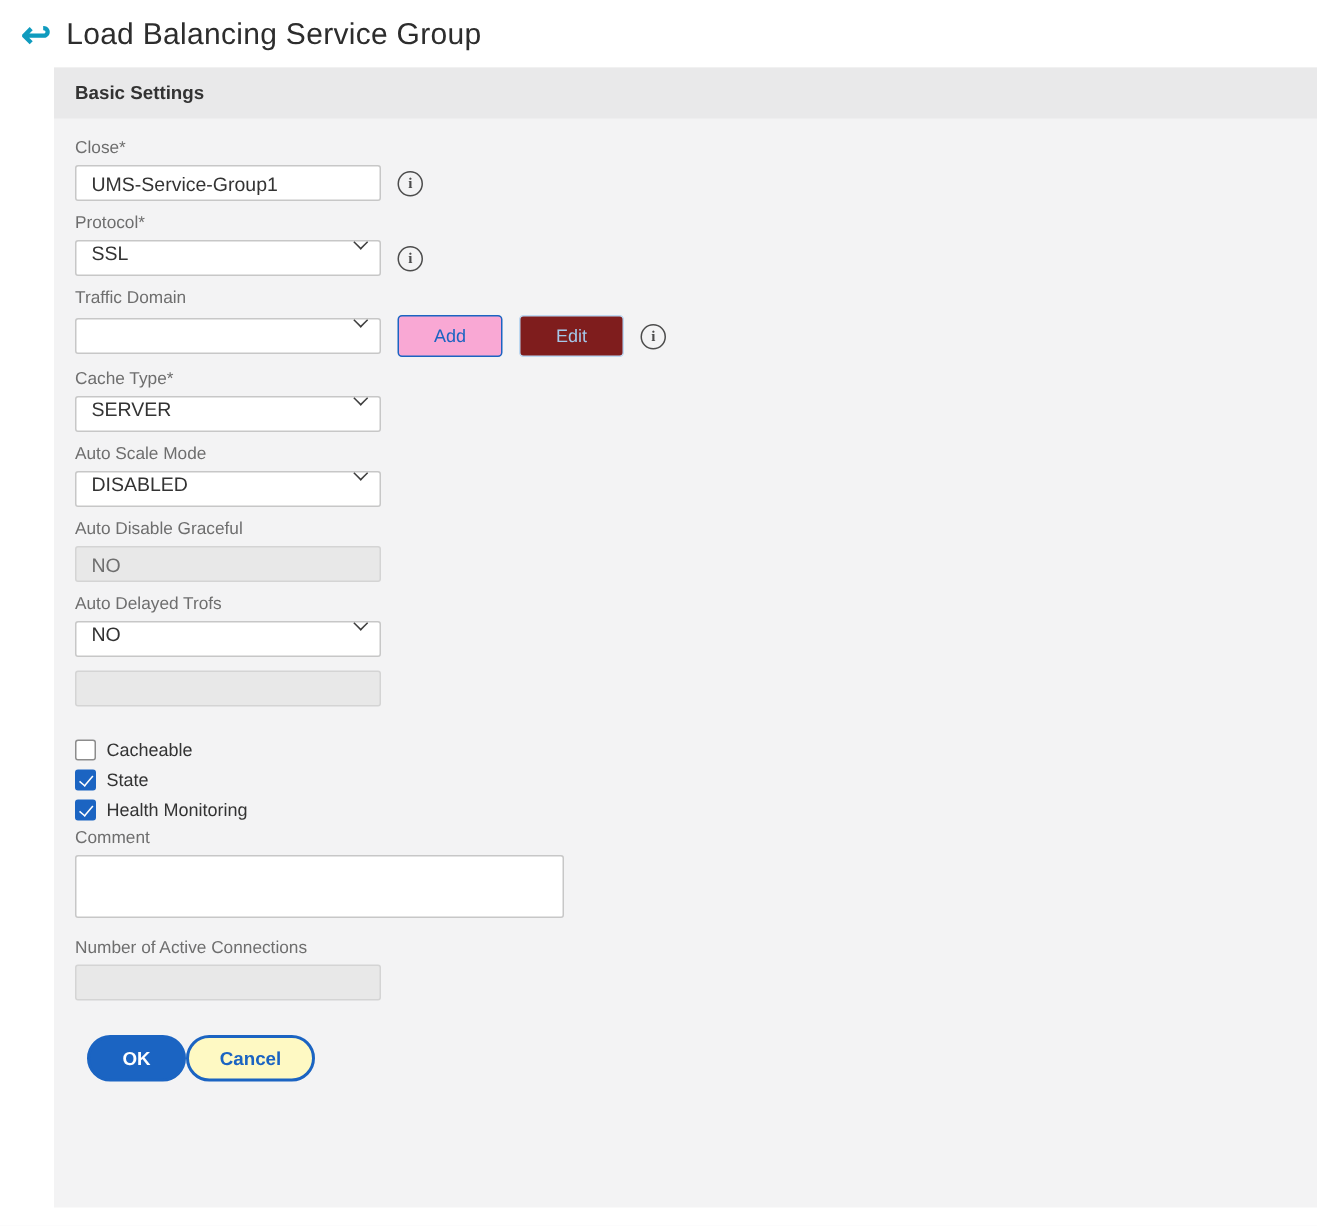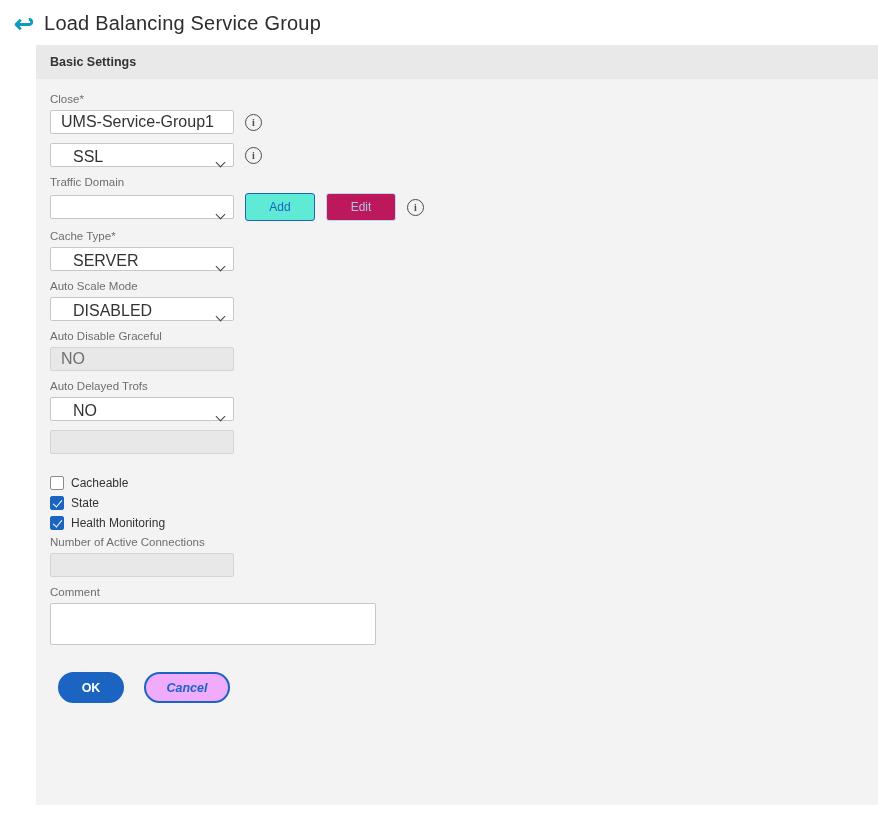--- a/index.html
+++ b/index.html
@@ -11,51 +11,51 @@
 
   .panel { margin-left:36px; background:var(--panel-bg); min-height:760px; }
   .panel-header { height:34px; display:flex; align-items:center; padding-left:14px;
                   background:var(--panel-header-bg); font-size:12.5px; font-weight:bold; color:#333; }
   .panel-body { padding:14px 14px 0; }
 
   .field { margin-bottom:9px; }
   .field-label { display:block; font-size:11.5px; color:#6e6e6e; margin-bottom:5px; }
   .row { display:flex; align-items:center; gap:11px; }
 
-  .text-input, .sel, .dis-input { width:184px; height:24px; border:1px solid #c7c7c7; border-radius:2px;
-                                  font-size:16px; color:#333; background:#fff; }
+  .text-input, .sel, .dis-input { width:204px; height:24px; border:1px solid #c7c7c7; border-radius:2px;
+                                  font-size:13px; color:#333; background:#fff; }
   .text-input { padding:0 10px; font-family:inherit; }
   .dis-input { background:var(--disabled-bg); border-color:#d4d4d4; color:#6f6f6f; padding:0 10px;
                display:flex; align-items:center; }
-  .sel { display:flex; align-items:flex-end; justify-content:space-between; padding:0 9px 0 22px; cursor:pointer; }
+  .sel { display:flex; align-items:flex-start; justify-content:space-between; padding:0 9px 0 10px; cursor:pointer; }
   .chev { width:7px; height:7px; border-right:1.4px solid #3f3f3f; border-bottom:1.4px solid #3f3f3f;
           transform:rotate(45deg); margin-top:-3px; flex:none; }
   .info { width:17px; height:17px; flex:none; border-radius:50%; border:1.4px solid #4c4c4c; color:#4c4c4c;
           font-size:10px; font-weight:bold; display:flex; align-items:center; justify-content:center;
           cursor:pointer; font-family:"Liberation Serif",serif; }
 
-  .btn-outline { width:70px; height:28px; border:1px solid var(--accent); color:var(--accent); background:#5eead4;
+  .btn-outline { width:70px; height:28px; border:1px solid var(--accent); color:var(--accent); background:#f9a8d4;
                  border-radius:3px; font-size:12px; font-family:inherit; cursor:pointer; }
-  .btn-outline.disabled { border-color:#bdd8f1; color:#a5c8e9; background:#be185d; cursor:default; }
+  .btn-outline.disabled { border-color:#bdd8f1; color:#a5c8e9; background:#7f1d1d; cursor:default; }
 
   .cb-block { margin:22px 0 4px; }
   .cb-row { display:flex; align-items:center; gap:7px; margin-bottom:6px; cursor:pointer; }
   .cb-row .lbl { font-size:12px; color:#333; }
   .cb { width:14px; height:14px; border:1px solid #8c8c8c; border-radius:2px; background:#fff; flex:none; }
   .cb.checked { background:var(--accent); border-color:var(--accent); }
   .cb.checked::after { content:""; display:block; width:4px; height:8px; border-right:1.7px solid #fff;
                        border-bottom:1.7px solid #fff; transform:rotate(40deg); margin:0.5px auto 0; }
 
   .comment-box { width:326px; height:42px; border:1px solid #c7c7c7; background:#fff; resize:none;
                  font-family:inherit; font-size:12px; padding:4px 8px; border-radius:2px; }
 
-  .actions { display:flex; gap:20px; padding:14px 0 16px 8px; }
+  .actions { display:flex; gap:0; padding:14px 0 16px 8px; }
   .btn-pill { height:31px; border-radius:16px; font-size:12.5px; font-weight:bold; cursor:pointer; font-family:inherit; }
   .btn-ok { width:66px; background:var(--accent); border:2px solid var(--accent); color:#fff; }
-  .btn-cancel { width:86px; background:#f0abfc; border:2px solid var(--accent); color:var(--accent);font-style:italic; }
+  .btn-cancel { width:86px; background:#fef9c3; border:2px solid var(--accent); color:var(--accent); }
 </style>
 </head>
 <body>
 
 <div class="page-header">
   <span class="back-btn">↩</span>
   <h1 class="page-title">Load Balancing Service Group</h1>
 </div>
 
 <div class="panel">
@@ -64,20 +64,21 @@
 
     <div class="field">
       <label class="field-label">Close*</label>
       <div class="row">
         <input class="text-input" value="UMS-Service-Group1" style="">
         <span class="info">i</span>
       </div>
     </div>
 
     <div class="field">
+      <label class="field-label">Protocol*</label>
       <div class="row">
         <div class="sel">
           <span>SSL</span>
           <span class="chev"></span>
         </div>
         <span class="info">i</span>
       </div>
     </div>
 
     <div class="field">
@@ -146,29 +147,29 @@
         <span class="lbl">State</span>
       </div>
       <div class="cb-row">
         <span class="cb checked"></span>
         <span class="lbl">Health Monitoring</span>
       </div>
     </div>
 
 
     <div class="field">
+      <label class="field-label">Comment</label>
+      <textarea class="comment-box" style=""></textarea>
+    </div>
+
+    <div class="field">
       <label class="field-label">Number of Active Connections</label>
       <div class="row">
         <div class="dis-input"></div>
       </div>
-    </div>
-
-    <div class="field">
-      <label class="field-label">Comment</label>
-      <textarea class="comment-box" style=""></textarea>
     </div>
 
     <div class="actions">
       <button class="btn-pill btn-ok">OK</button>
       <button class="btn-pill btn-cancel">Cancel</button>
     </div>
 
   </div>
 </div>
 

